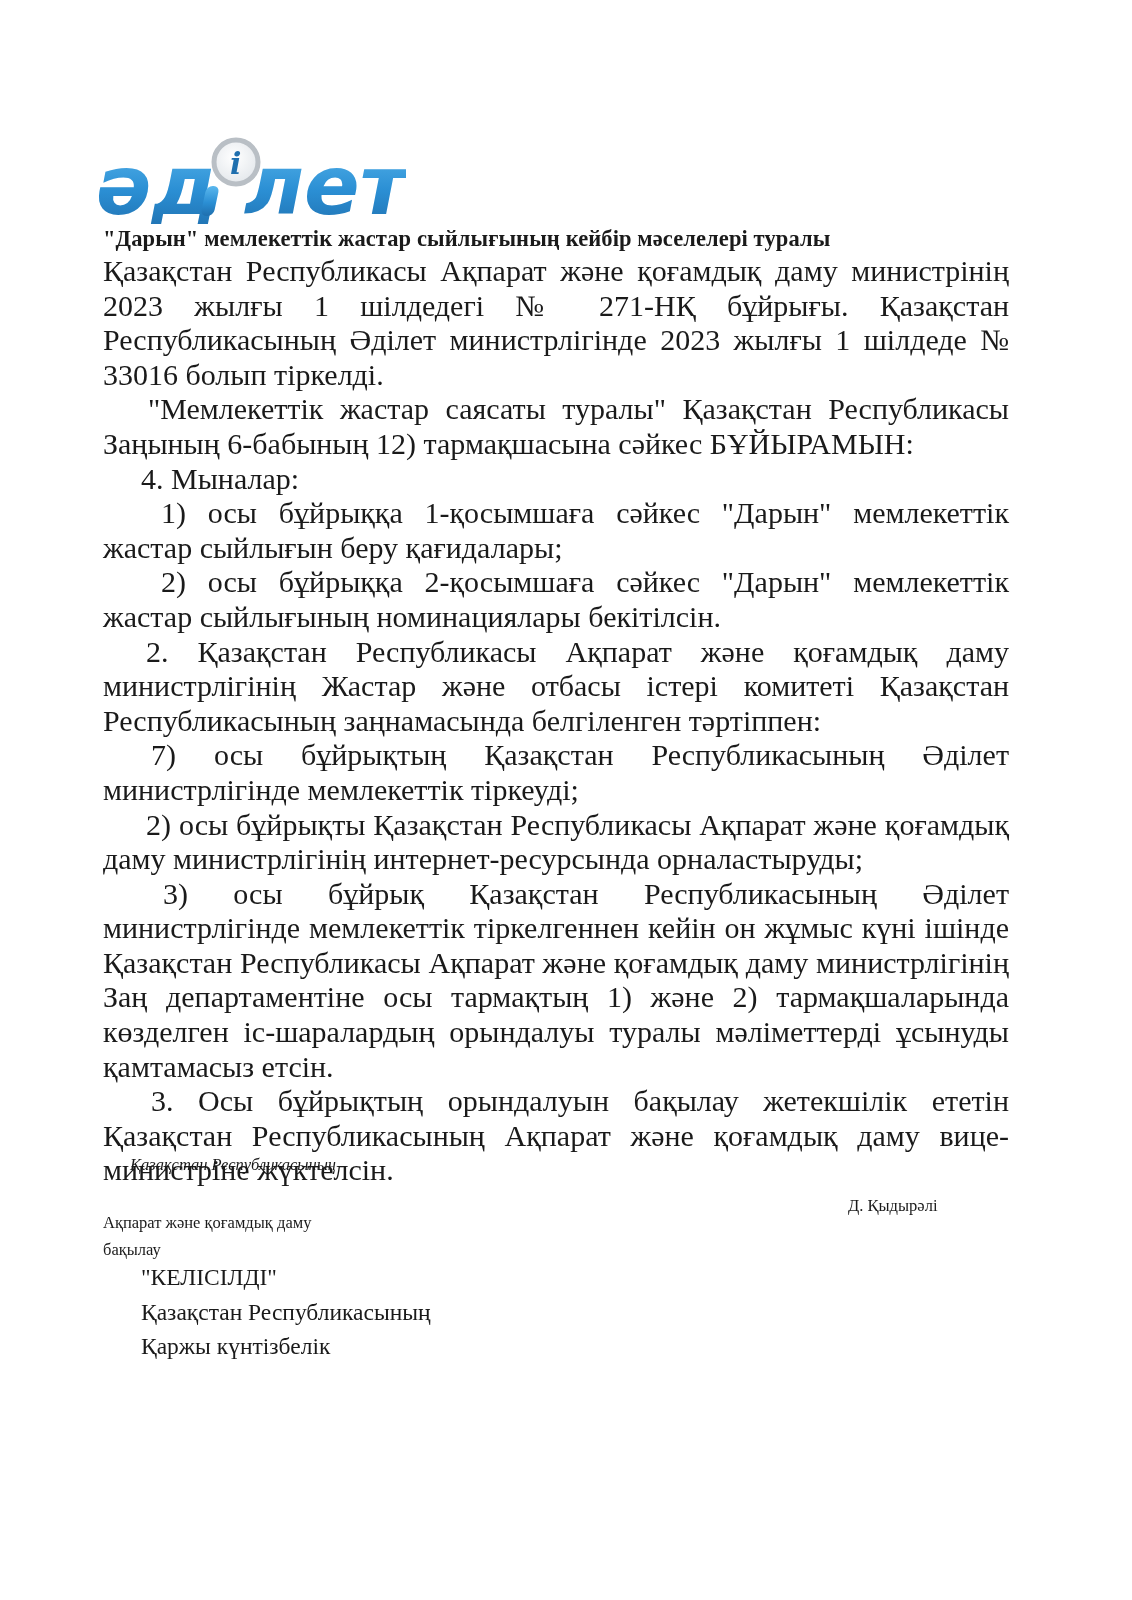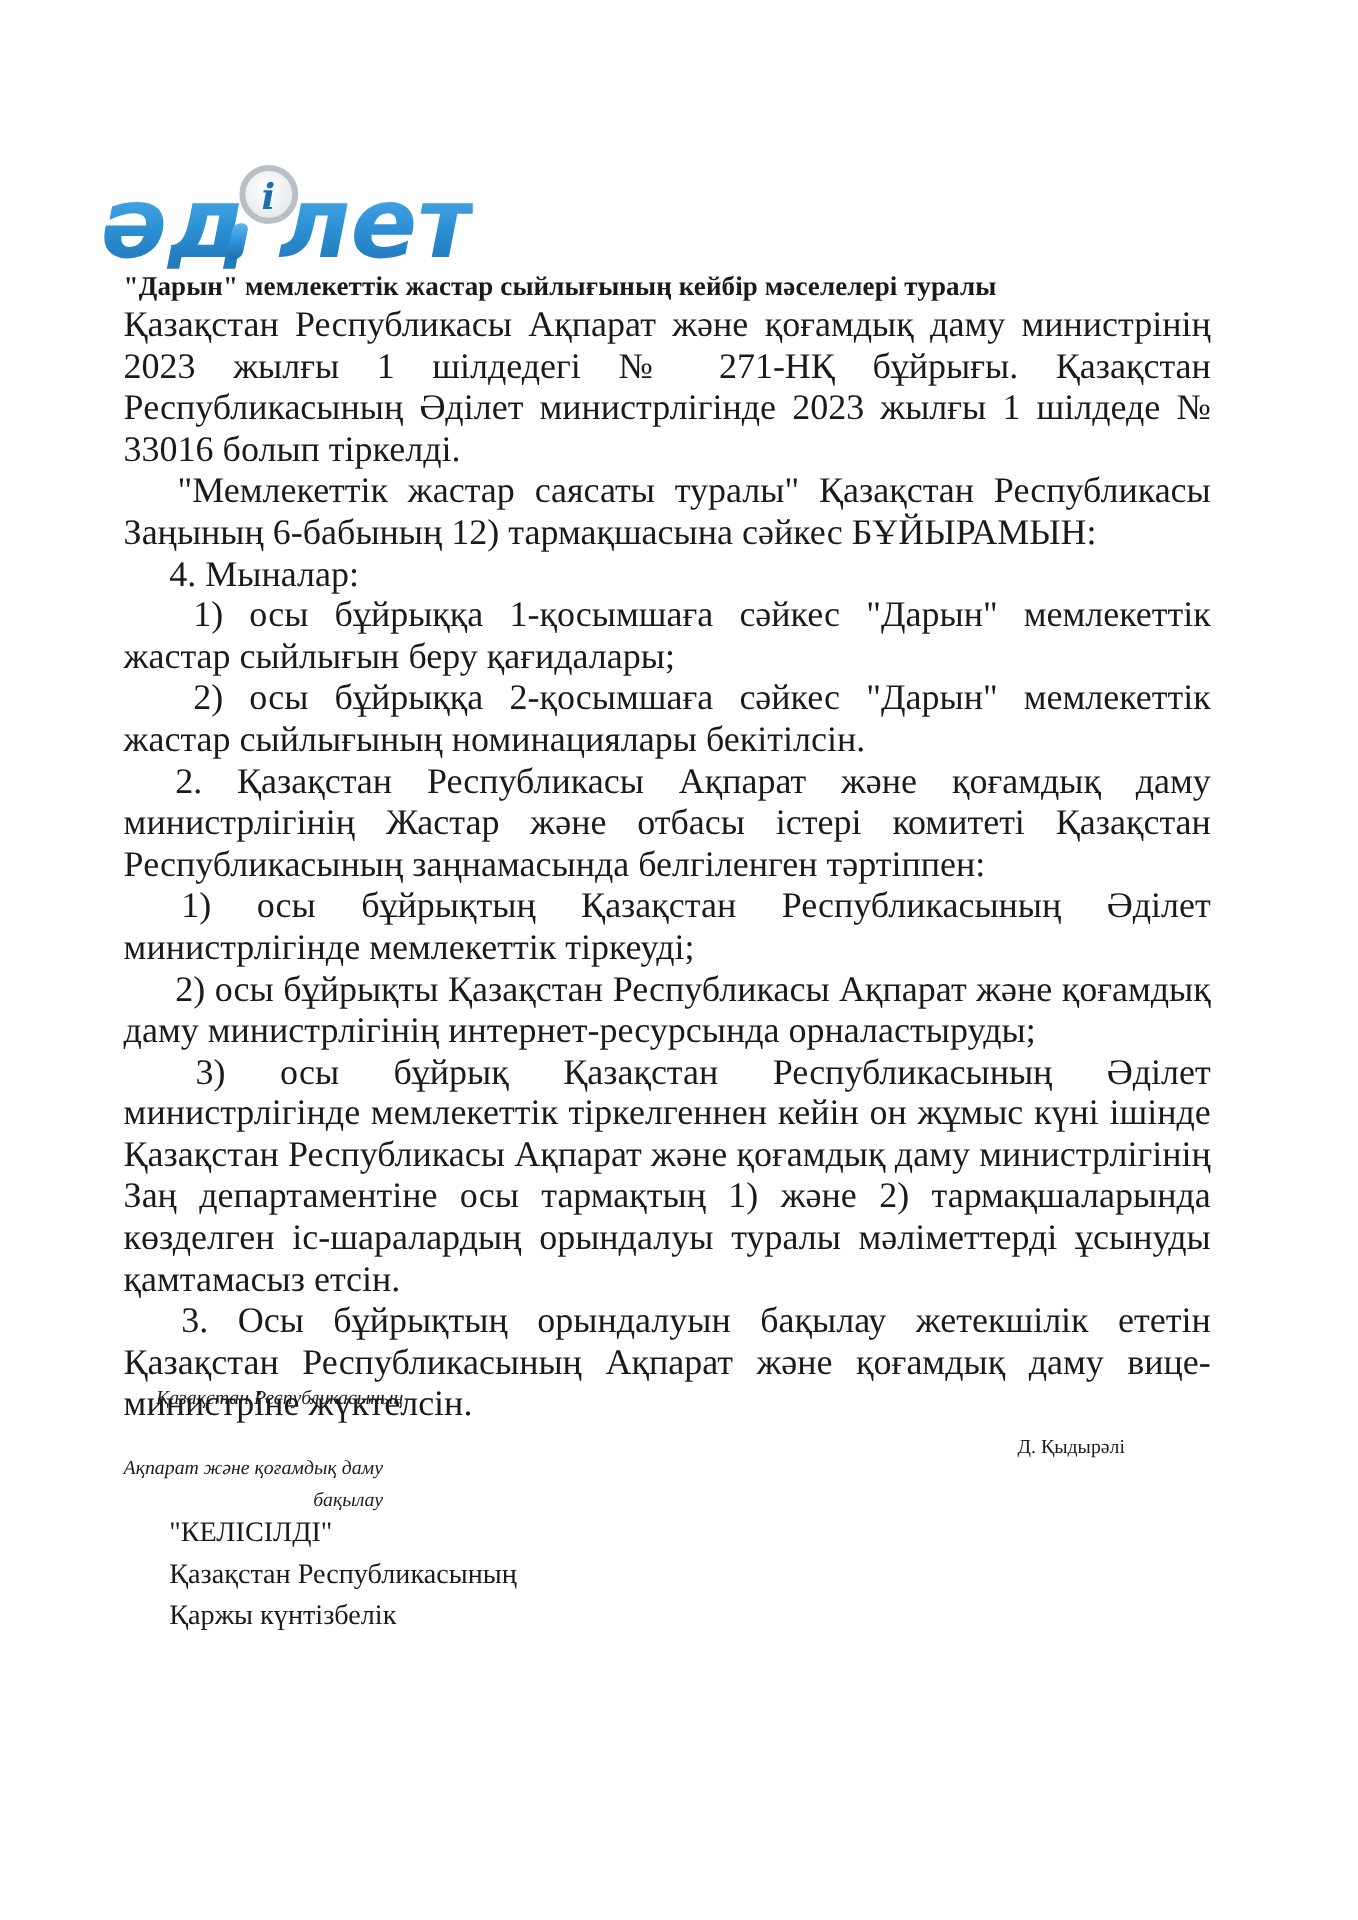--- a/index.html
+++ b/index.html
@@ -10,21 +10,21 @@
     body {
       width: 1132px;
       height: 1600px;
       position: relative;
       overflow: hidden;
       font-family: "Liberation Serif", "DejaVu Serif", serif;
       color: #1a1a1a;
     }
     .logo {
       position: absolute;
-      left: 84px;
+      left: 96px;
       top: 128px;
       width: 310px;
       height: 96px;
       text-decoration: underline;
     }
     .logo svg { display: block; }
     .doc {
       position: absolute;
       left: 103px;
       top: 224px;
@@ -55,24 +55,22 @@
       position: absolute;
       left: 130px;
       top: 1155px;
       font-style: italic;
       font-size: 16.5px;
     }
     .sig-left-2 {
       position: absolute;
       left: 103px;
       top: 1209px;
-      font-style: italic;
       font-size: 16.5px;
       line-height: 27px;
-      text-align: right;
     }
     .sig-right {
       position: absolute;
       left: 848px;
       top: 1196px;
       font-size: 16.5px;
     }
     .agreed {
       position: absolute;
       left: 141px;
@@ -110,21 +108,21 @@
 </div>
 
 <div class="doc">
   <h1 class="title">"Дарын" мемлекеттік жастар сыйлығының кейбір мәселелері туралы</h1>
   <p class="p meta">Қазақстан Республикасы Ақпарат және қоғамдық даму министрінің 2023 жылғы 1 шілдедегі № 271-НҚ бұйрығы. Қазақстан Республикасының Әділет министрлігінде 2023 жылғы 1 шілдеде № 33016 болып тіркелді.</p>
   <p class="p ind1">"Мемлекеттік жастар саясаты туралы" Қазақстан Республикасы Заңының 6-бабының 12) тармақшасына сәйкес БҰЙЫРАМЫН:</p>
   <p class="p ind2">4. Мыналар:</p>
   <p class="p ind3">1) осы бұйрыққа 1-қосымшаға сәйкес "Дарын" мемлекеттік жастар сыйлығын беру қағидалары;</p>
   <p class="p ind3">2) осы бұйрыққа 2-қосымшаға сәйкес "Дарын" мемлекеттік жастар сыйлығының номинациялары бекітілсін.</p>
   <p class="p ind5">2. Қазақстан Республикасы Ақпарат және қоғамдық даму министрлігінің Жастар және отбасы істері комитеті Қазақстан Республикасының заңнамасында белгіленген тәртіппен:</p>
-  <p class="p ind4">1) осы бұйрықтың Қазақстан Республикасының Әділет министрлігінде мемлекеттік тіркеуді;</p>
+  <p class="p ind4">7) осы бұйрықтың Қазақстан Республикасының Әділет министрлігінде мемлекеттік тіркеуді;</p>
   <p class="p ind5">2) осы бұйрықты Қазақстан Республикасы Ақпарат және қоғамдық даму министрлігінің интернет-ресурсында орналастыруды;</p>
   <p class="p ind6">3) осы бұйрық Қазақстан Республикасының Әділет министрлігінде мемлекеттік тіркелгеннен кейін он жұмыс күні ішінде Қазақстан Республикасы Ақпарат және қоғамдық даму министрлігінің Заң департаментіне осы тармақтың 1) және 2) тармақшаларында көзделген іс-шаралардың орындалуы туралы мәліметтерді ұсынуды қамтамасыз етсін.</p>
   <p class="p ind4">3. Осы бұйрықтың орындалуын бақылау жетекшілік ететін Қазақстан Республикасының Ақпарат және қоғамдық даму вице-министріне жүктелсін.</p>
 </div>
 
 <div class="sig-left-1">Қазақстан Республикасының</div>
 <div class="sig-left-2">
   <div>Ақпарат және қоғамдық даму</div>
   <div>бақылау</div>
 </div>

